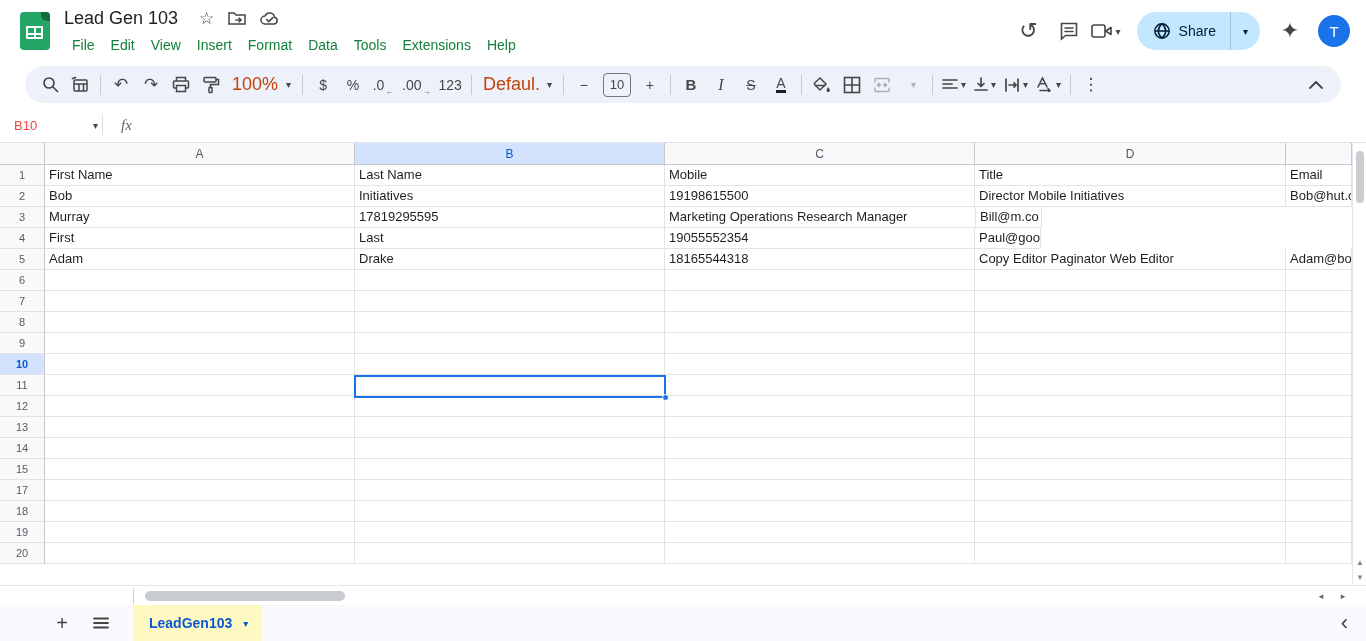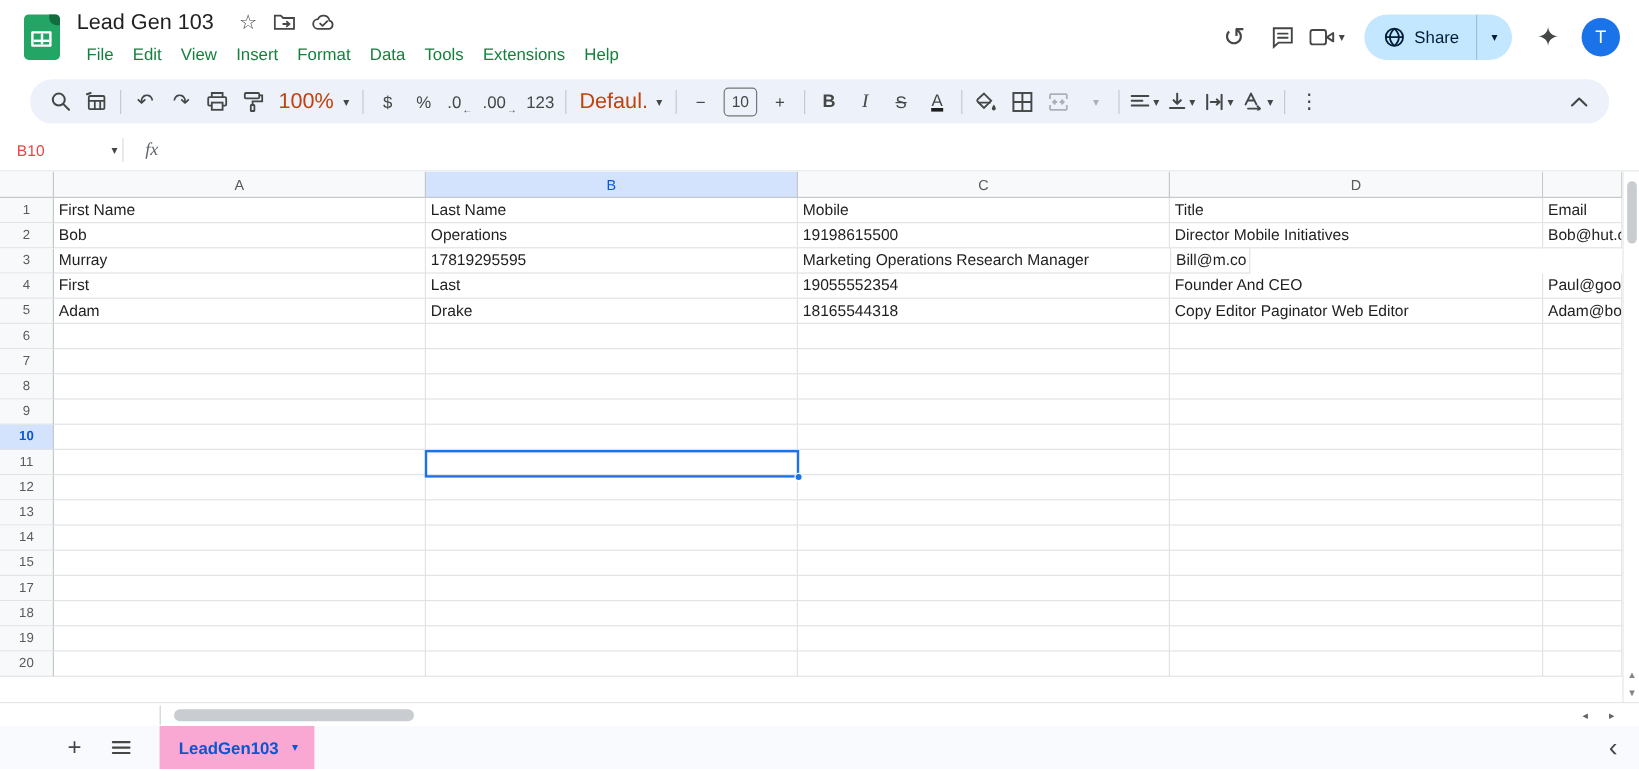--- a/index.html
+++ b/index.html
@@ -102,21 +102,21 @@
   .hs-arrow { position:absolute; top:2px; width:18px; height:16px; display:flex; align-items:center;
     justify-content:center; font-size:9px; color:#5f6368; cursor:pointer; }
 
   
   #bottombar { position:absolute; top:605px; left:0; width:1366px; height:36px; background:#f8fafd;
     display:flex; align-items:center; }
   .bb-btn { width:30px; height:30px; display:flex; align-items:center; justify-content:center;
     color:#444746; border-radius:50%; cursor:pointer; }
   .bb-plus { font-size:20px; margin-left:47px; }
   .bb-menu { margin-left:9px; }
-  .sheet-tab { height:36px; margin-left:17px; padding:0 14px 0 16px; background:#f9a8d4;
+  .sheet-tab { height:36px; margin-left:17px; padding:0 14px 0 16px; background:#fef9c3;
     display:flex; align-items:center; gap:8px; cursor:pointer; }
   .sheet-tab .tab-label { font-size:14px; font-weight:700; color:#0b57d0; }
   .sheet-tab .dd-arrow { color:#0b57d0; }
   .panel-chevron { margin-left:auto; margin-right:18px; color:#444746; font-size:22px; line-height:1; cursor:pointer; }
 </style>
 </head>
 <body>
 
 <div id="topbar">
   <div class="logo">
@@ -337,38 +337,37 @@
         <div class="row-h">1</div>
         <div class="cell" style="width: 310px;">First Name</div>
         <div class="cell" style="width: 310px;">Last Name</div>
         <div class="cell" style="width: 310px;">Mobile</div>
         <div class="cell" style="width: 311px;">Title</div>
         <div class="cell" style="width: 66px;">Email</div>
       </div>
       <div class="grid-row">
         <div class="row-h">2</div>
         <div class="cell" style="width: 310px;">Bob</div>
-        <div class="cell" style="width: 310px;">Operations</div>
+        <div class="cell" style="width: 310px;">Initiatives</div>
         <div class="cell" style="width: 310px;">19198615500</div>
         <div class="cell" style="width: 311px;">Director Mobile Initiatives</div>
         <div class="cell" style="width: 66px;">Bob@hut.c</div>
       </div>
       <div class="grid-row">
         <div class="row-h">3</div>
         <div class="cell" style="width: 310px;">Murray</div>
         <div class="cell" style="width: 310px;">17819295595</div>
         <div class="cell" style="width: 311px;">Marketing Operations Research Manager</div>
         <div class="cell" style="width: 66px;">Bill@m.co</div>
       </div>
       <div class="grid-row">
         <div class="row-h">4</div>
         <div class="cell" style="width: 310px;">First</div>
         <div class="cell" style="width: 310px;">Last</div>
         <div class="cell" style="width: 310px;">19055552354</div>
-        <div class="cell" style="width: 311px;">Founder And CEO</div>
         <div class="cell" style="width: 66px;">Paul@goo</div>
       </div>
       <div class="grid-row">
         <div class="row-h">5</div>
         <div class="cell" style="width: 310px;">Adam</div>
         <div class="cell" style="width: 310px;">Drake</div>
         <div class="cell" style="width: 310px;">18165544318</div>
         <div class="cell" style="width: 311px;">Copy Editor Paginator Web Editor</div>
         <div class="cell" style="width: 66px;">Adam@bol</div>
       </div>

